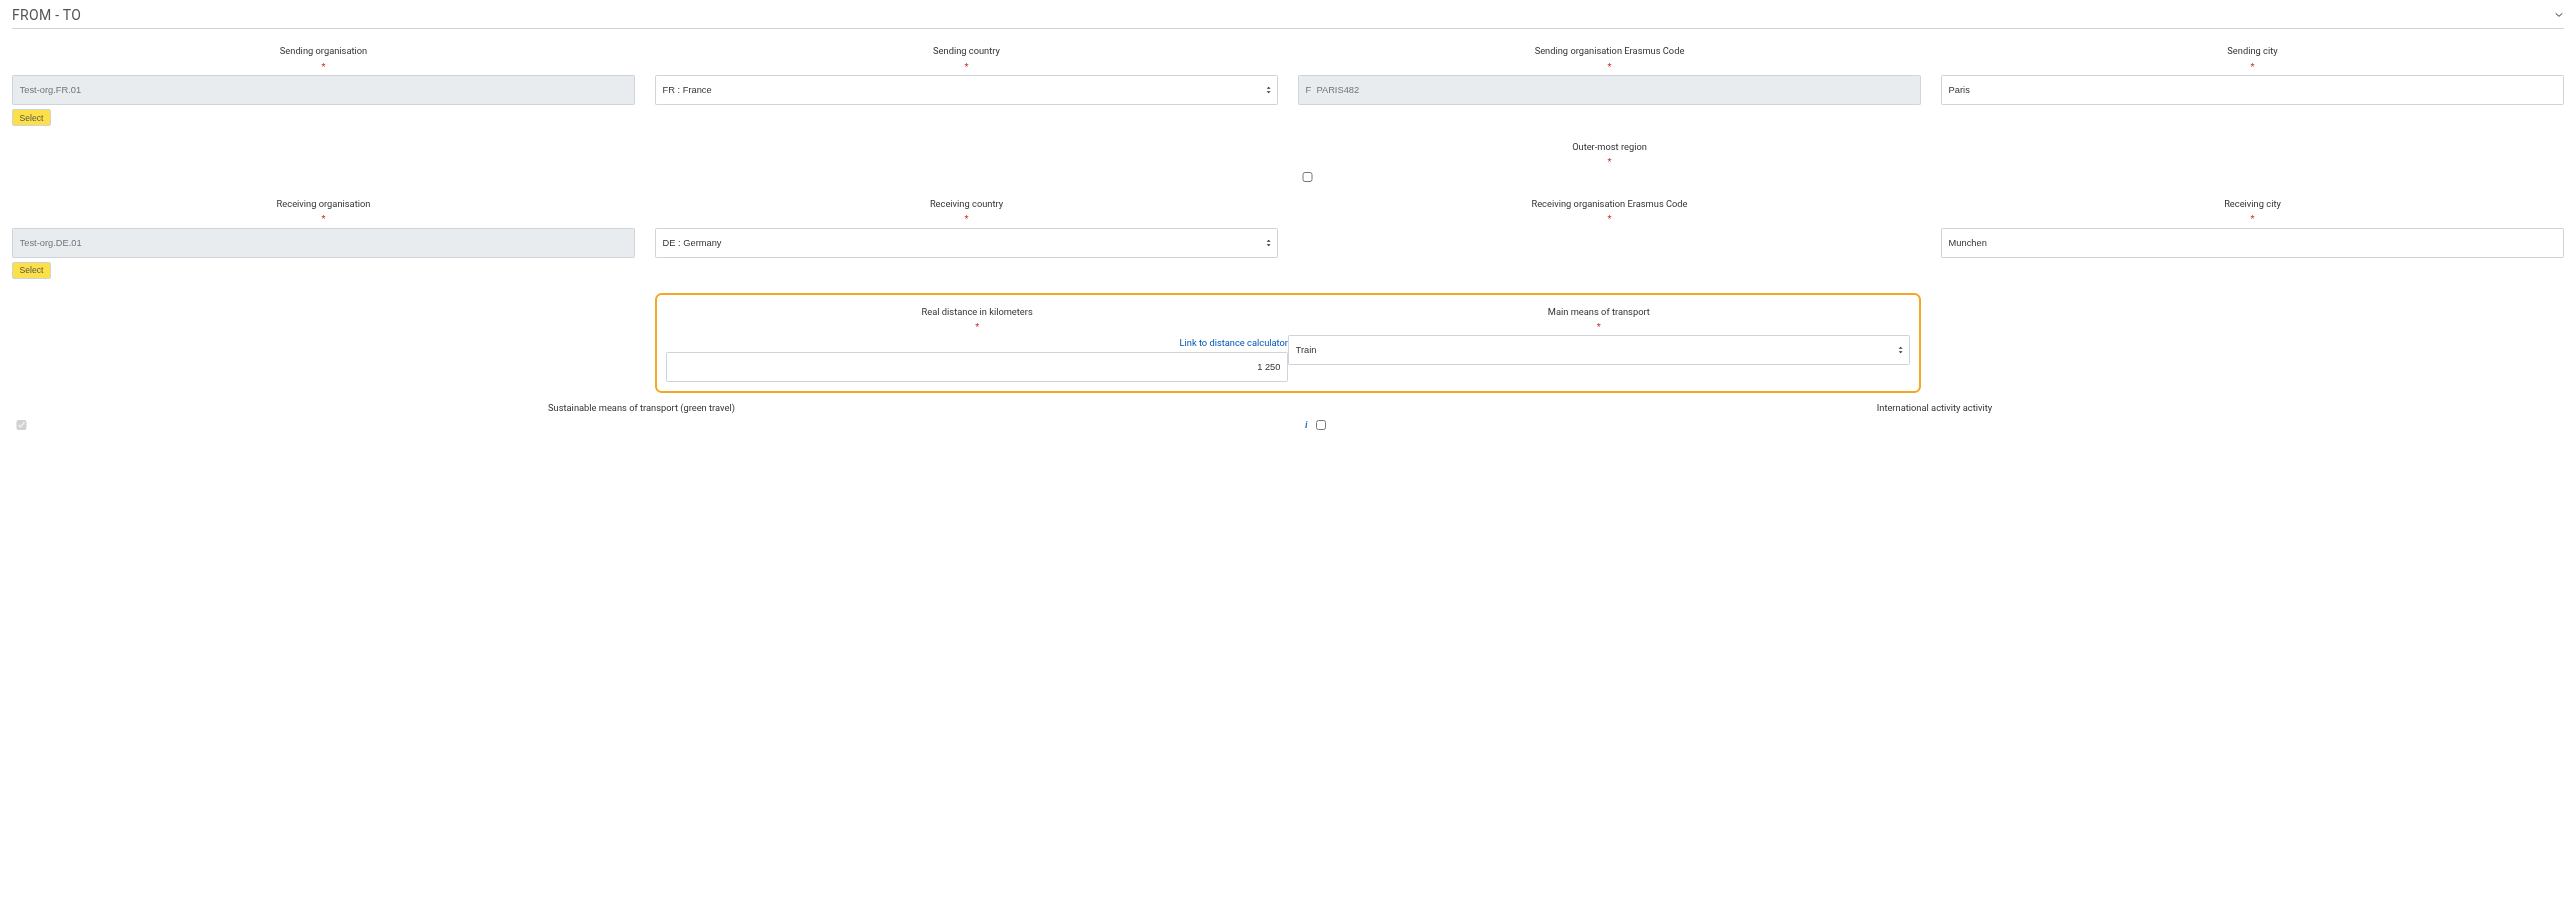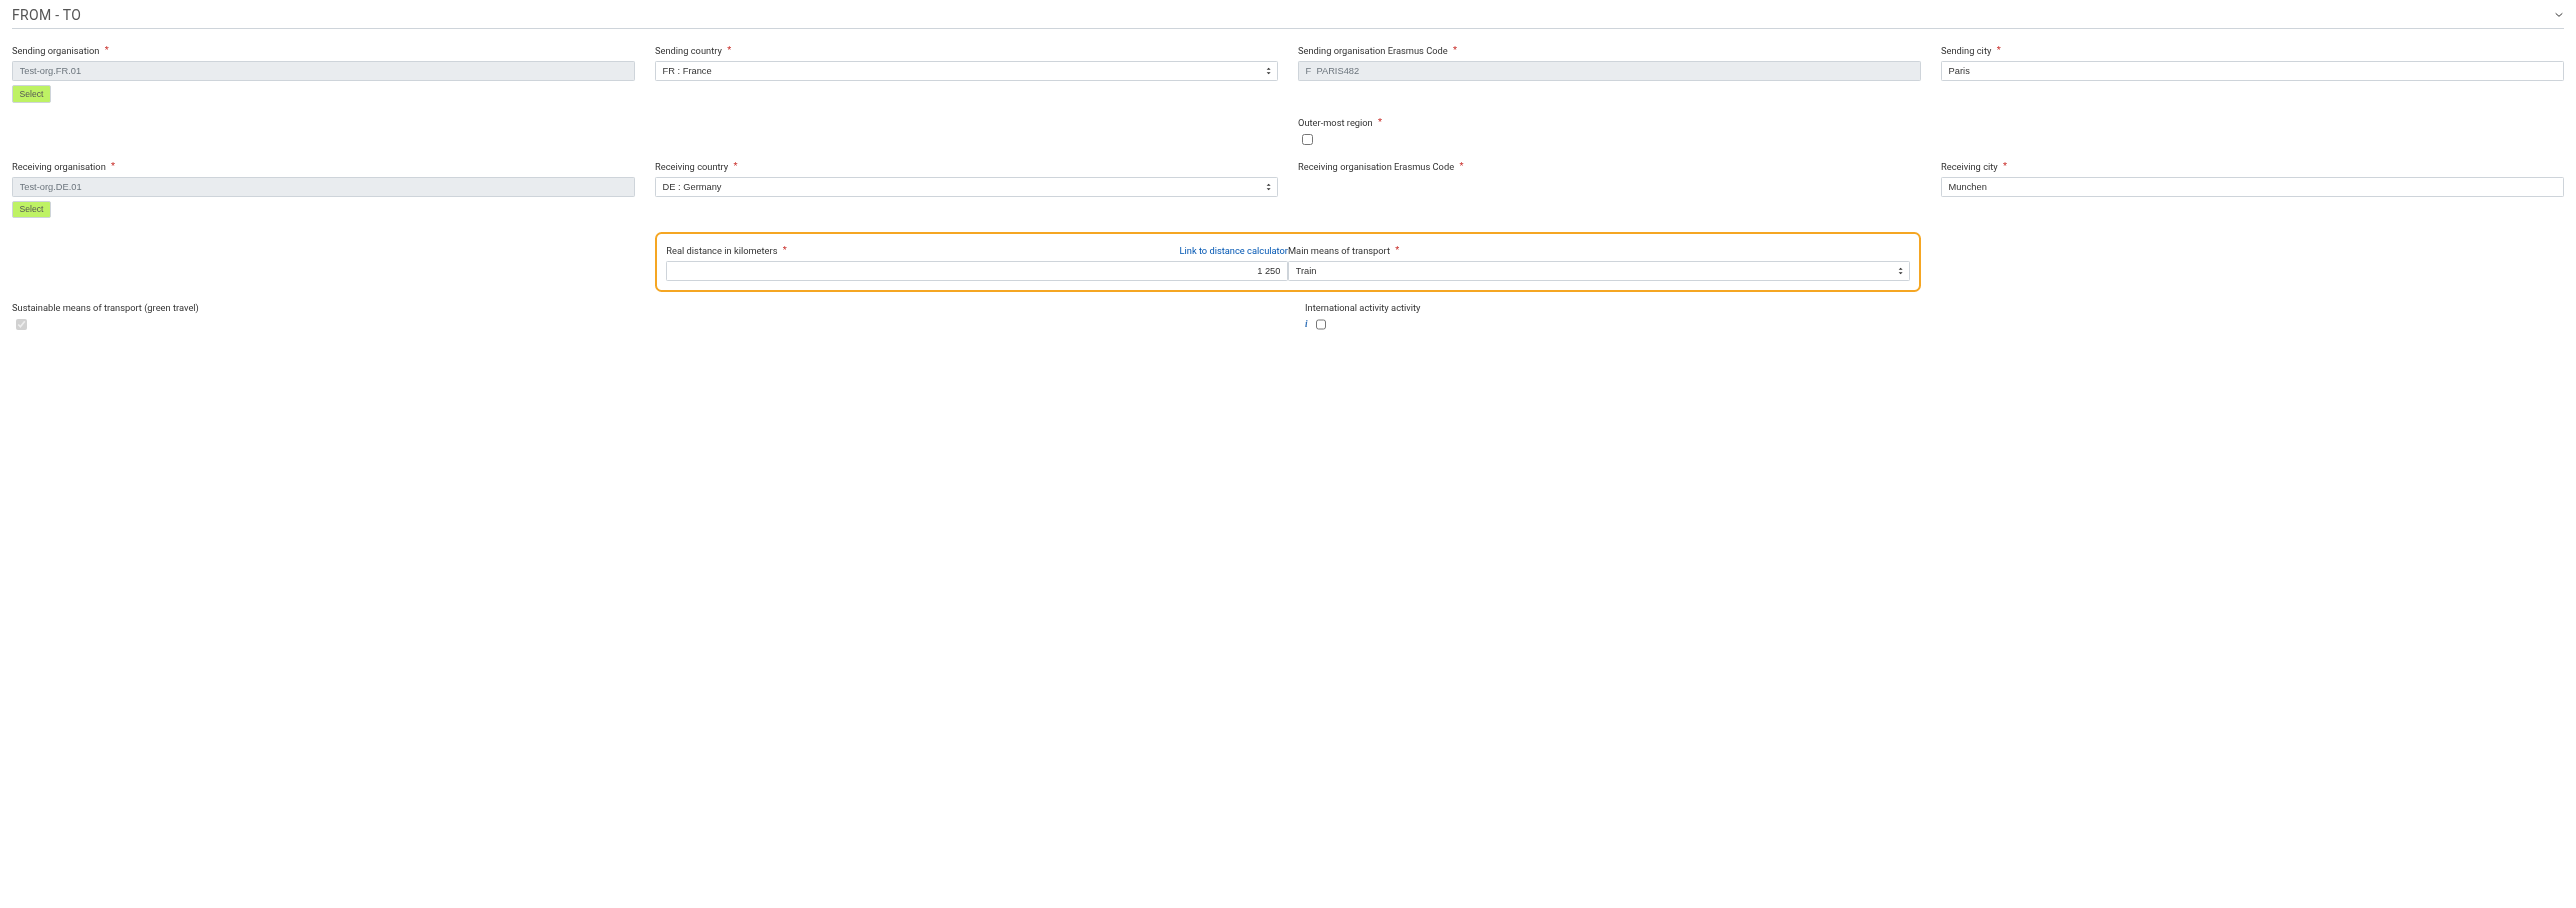--- a/index.html
+++ b/index.html
@@ -43,32 +43,33 @@
     display: grid;
     grid-template-columns: 1fr 1fr 1fr 1fr;
     gap: 20px;
     margin-bottom: 14.5px;
   }
 
   .field { display: flex; flex-direction: column; }
 
   .label-line {
     display: flex;
-    align-items: flex-start;
+    align-items: center;
     gap: 5.3px;
     margin-bottom: 4px;
     min-height: 12px;
+    flex-direction: column;
   }
   .field-label { color: #333; }
   .req { color: var(--required); font-size: 9.3px; line-height: 1; }
   .link { color: var(--link); cursor: pointer; margin-left: auto; }
 
   .control {
     width: 100%;
-    height: 20px;
+    height: 30px;
     border: 0.7px solid var(--border);
     border-radius: 1.3px;
     padding: 0 6.6px;
     font-size: 9.3px;
     color: #333;
     background: #fff;
   }
   .control[disabled], .control.readonly {
     background: var(--disabled-bg);
     color: #6c757d;
@@ -81,21 +82,21 @@
     position: absolute;
     right: 6.6px; top: 50%;
     transform: translateY(-50%);
     pointer-events: none;
   }
 
   .actions { margin-top: 4px; }
   .btn {
     display: inline-block;
     border: 0.7px solid var(--border);
-    background: #bef264;
+    background: #fde047;
     color: #555;
     font-size: 8.6px;
     padding: 2.6px 6.6px;
     border-radius: 2px;
     cursor: pointer;
   }
 
   .checkbox-row {
     display: flex;
     align-items: center;

